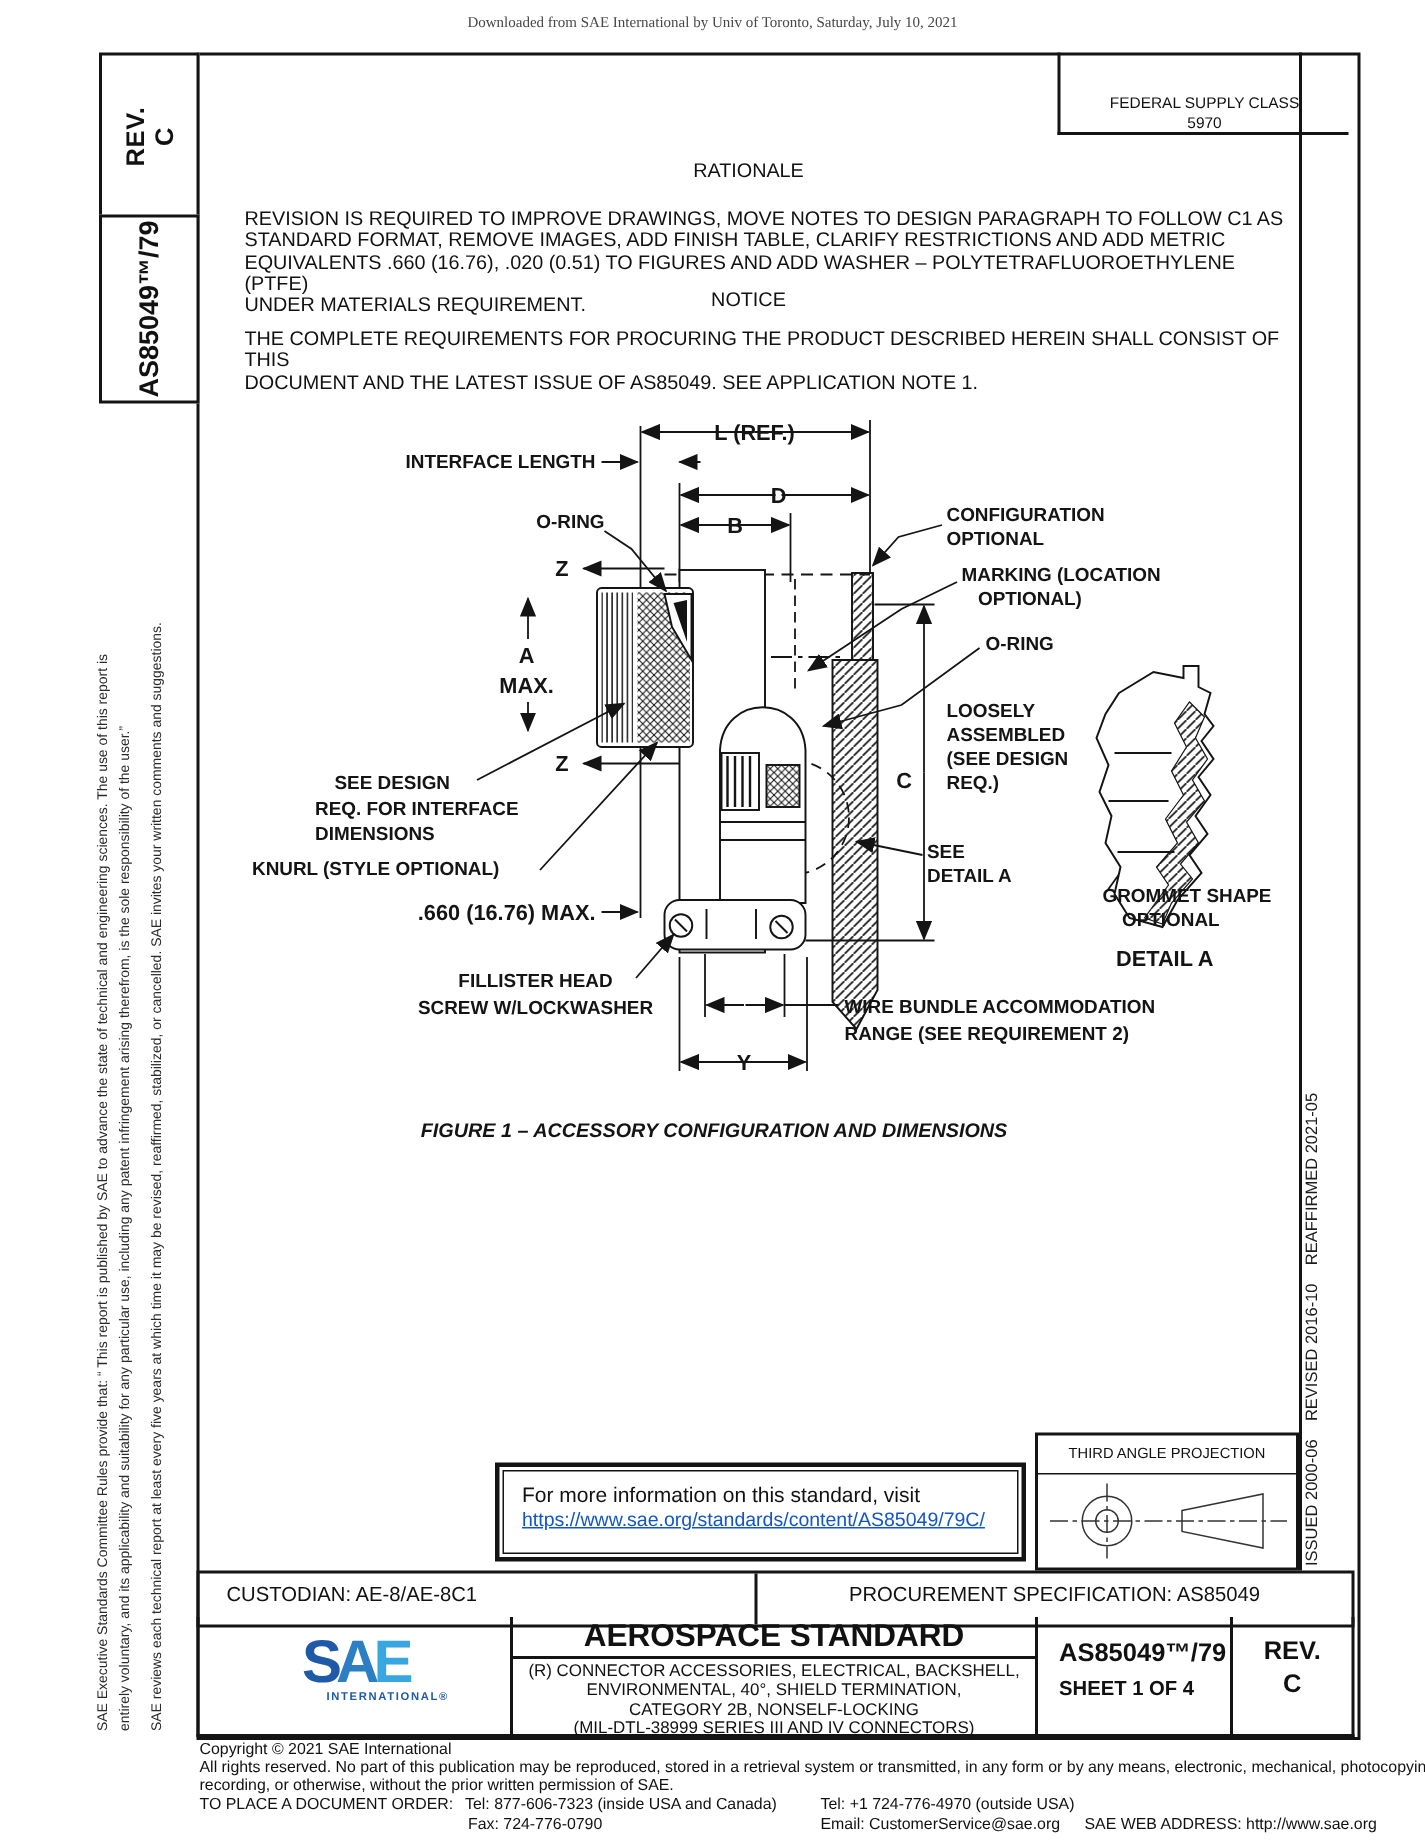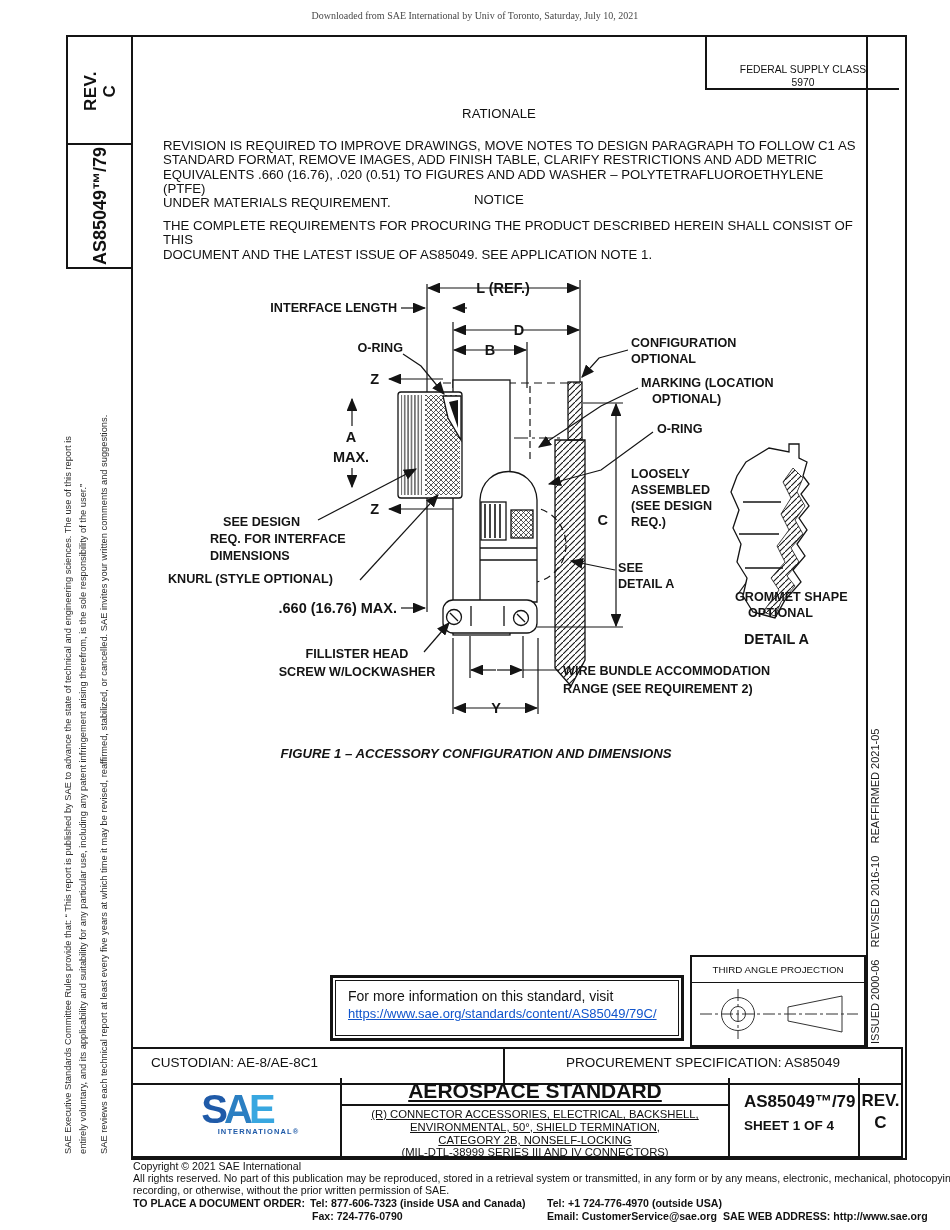--- a/index.html
+++ b/index.html
@@ -35,34 +35,34 @@
   .info-link{font-size:13px;color:#1155cc;text-decoration:underline;}
   
   .proj-box{left:690px;top:955px;width:176px;height:92px;border:2px solid #141414;box-sizing:border-box;}
   .proj-title{border-bottom:1px solid #141414;height:25px;line-height:25px;text-align:center;font-size:9.8px;}
   
   .cust-row{left:131px;top:1047px;width:772px;height:38px;border:2px solid #141414;box-sizing:border-box;display:flex;}
   .cust-cell{width:372px;border-right:2px solid #141414;font-size:13.5px;line-height:27px;padding-left:18px;box-sizing:border-box;}
   .proc-cell{flex:1;text-align:center;font-size:13.5px;line-height:27px;}
   .title-row{left:131px;top:1078px;width:772px;height:80px;border:2px solid #141414;border-top:none;box-sizing:border-box;display:flex;}
   .logo-cell{width:209px;border-right:2px solid #141414;box-sizing:border-box;position:relative;}
-  .title-cell{width:388px;border-right:2px solid #141414;box-sizing:border-box;text-decoration:underline;}
+  .title-cell{width:350px;border-right:2px solid #141414;box-sizing:border-box;}
   .as-title{font-size:21px;font-weight:bold;text-align:center;height:26px;line-height:26px;border-bottom:2px solid #141414;}
   .as-sub{font-size:11.3px;line-height:12.8px;text-align:center;padding-top:2px;}
   .numsheet-cell{width:130px;border-right:2px solid #141414;box-sizing:border-box;padding:14px 0 0 14px;}
   .numsheet-cell .docnum{font-size:17px;font-weight:bold;}
   .numsheet-cell .sheet{font-size:13.5px;margin-top:6px;font-weight:bold;}
   .revc-cell{flex:1;text-align:center;padding-top:12px;font-weight:bold;font-size:17px;line-height:22px;}
   
   .sae{position:absolute;left:50%;top:45%;transform:translate(-50%,-50%);text-align:center;}
   .sae .letters{font-size:40px;font-weight:900;letter-spacing:-4px;line-height:36px;}
   .sae .l1{color:#1f5aa8;} .sae .l2{color:#2b7fc2;} .sae .l3{color:#38a7e0;}
   .sae .intl{font-size:7.5px;font-weight:bold;letter-spacing:1.1px;color:#1f5aa8;margin-top:0;padding-left:44px;}
   .fline{position:absolute;white-space:nowrap;font-size:10.6px;}
-  .bold{font-weight:bold;}
+  .bold{font-weight:normal;}
   
   svg text{font-family:"Liberation Sans","DejaVu Sans",sans-serif;fill:#141414;}
   .flab{font-size:12.6px;font-weight:bold;}
   .fdim{font-size:14.5px;font-weight:bold;}
   .fcap{font-size:13.2px;font-weight:bold;font-style:italic;}
 </style>
 </head>
 <body>
 
 <div id="page">
@@ -280,21 +280,21 @@
     <div class="logo-cell">
       <div class="sae">
         <div class="letters"><span class="l1">S</span><span class="l2">A</span><span class="l3">E</span></div>
         <div class="intl">INTERNATIONAL®</div>
       </div>
     </div>
     <div class="title-cell">
       <div class="as-title">AEROSPACE STANDARD</div>
       <div class="as-sub">
         <div>(R) CONNECTOR ACCESSORIES, ELECTRICAL, BACKSHELL,</div>
-        <div>ENVIRONMENTAL, 50°, SHIELD TERMINATION,</div>
+        <div>ENVIRONMENTAL, 40°, SHIELD TERMINATION,</div>
         <div>CATEGORY 2B, NONSELF-LOCKING</div>
         <div>(MIL-DTL-38999 SERIES III AND IV CONNECTORS)</div>
       </div>
     </div>
     <div class="numsheet-cell">
       <div class="docnum">AS85049™/79</div>
       <div class="sheet">SHEET 1 OF 4</div>
     </div>
     <div class="revc-cell">
       <div>REV.</div>

